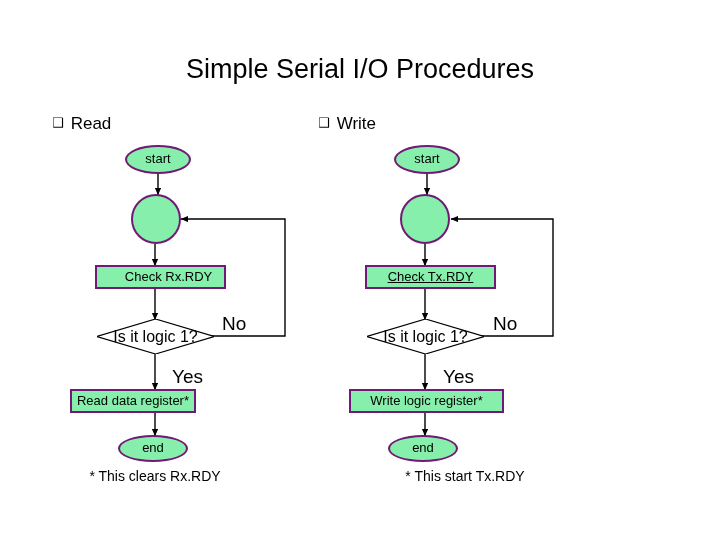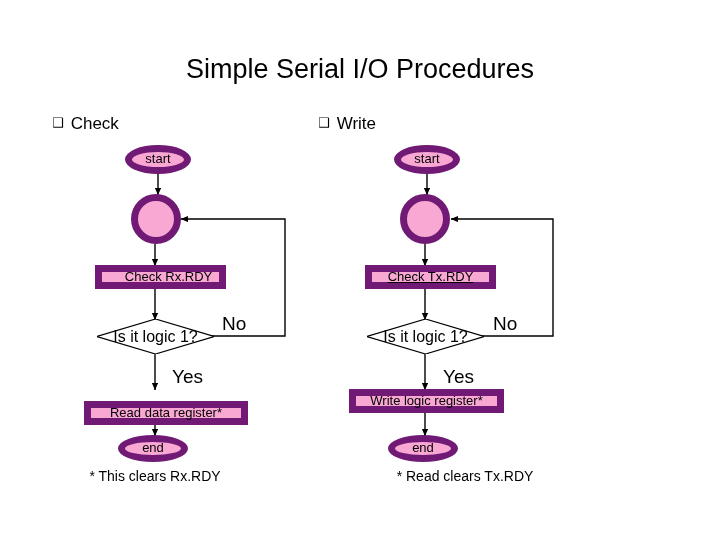--- a/index.html
+++ b/index.html
@@ -38,22 +38,22 @@
   }
   .bullet .glyph {
     font-family: "DejaVu Sans", sans-serif;
     font-size: 13px;
     vertical-align: 2px;
     margin-right: 7px;
   }
   .node {
     position: absolute;
     box-sizing: border-box;
-    border: 7px solid #701a75;
-    background: #f9a8d4;
+    border: 2px solid #701a75;
+    background: #86efac;
     display: flex;
     align-items: center;
     justify-content: center;
     font-size: 13px;
     text-align: center;
     line-height: 1.1;
     white-space: nowrap;
   }
   .node.oval {
     border-radius: 50%;
@@ -98,21 +98,21 @@
   }
 </style>
 </head>
 <body>
 
 <div id="slide">
 
   <div class="title">Simple Serial I/O Procedures</div>
 
   <div class="bullet" style="left:52px; top:114px;">
-    <span class="glyph">❑</span><span>Check</span>
+    <span class="glyph">❑</span><span>Read</span>
   </div>
   <div class="bullet" style="left:318px; top:114px;">
     <span class="glyph">❑</span><span>Write</span>
   </div>
 
   <svg class="edges" viewBox="0 0 720 540">
     <defs>
       <marker id="ah" markerWidth="9" markerHeight="9" refX="7.2" refY="3.2" orient="auto" markerUnits="userSpaceOnUse">
         <path d="M0,0 L7.5,3.2 L0,6.4 z" fill="#000000"></path>
       </marker>
@@ -144,21 +144,21 @@
     <span>Check Rx.RDY</span>
   </div>
   <div class="node diamond" style="left:97px; top:319px; width:117px; height:35px;">
     <svg class="dshape" viewBox="0 0 117 35" preserveAspectRatio="none">
       <polygon points="0,17.5 58.5,0 117,17.5 58.5,35" fill="#ffffff" stroke="#000000" stroke-width="1.2"></polygon>
     </svg>
     <span class="dlabel">Is it logic 1?</span>
   </div>
   <div class="plain" style="left:222px; top:313px;">No</div>
   <div class="plain" style="left:172px; top:366px;">Yes</div>
-  <div class="node" style="left:84px; top:389px; width:164px; height:24px;margin-top:12px;">
+  <div class="node" style="left:70px; top:389px; width:126px; height:24px;">
     <span>Read data register*</span>
   </div>
   <div class="node oval" style="left:118px; top:435px; width:70px; height:27px;">
     <span>end</span>
   </div>
   <div class="footnote" style="left:0px; top:468px; width:310px;">* This clears Rx.RDY</div>
 
   <div class="node oval" style="left:394px; top:145px; width:66px; height:29px;">
     <span>start</span>
   </div>
@@ -175,15 +175,15 @@
     <span class="dlabel">Is it logic 1?</span>
   </div>
   <div class="plain" style="left:493px; top:313px;">No</div>
   <div class="plain" style="left:443px; top:366px;">Yes</div>
   <div class="node" style="left:349px; top:389px; width:155px; height:24px;">
     <span>Write logic register*</span>
   </div>
   <div class="node oval" style="left:388px; top:435px; width:70px; height:27px;">
     <span>end</span>
   </div>
-  <div class="footnote" style="left:300px; top:468px; width:330px;">* Read clears Tx.RDY</div>
+  <div class="footnote" style="left:300px; top:468px; width:330px;">* This start Tx.RDY</div>
 
 </div>
 
 </body></html>

